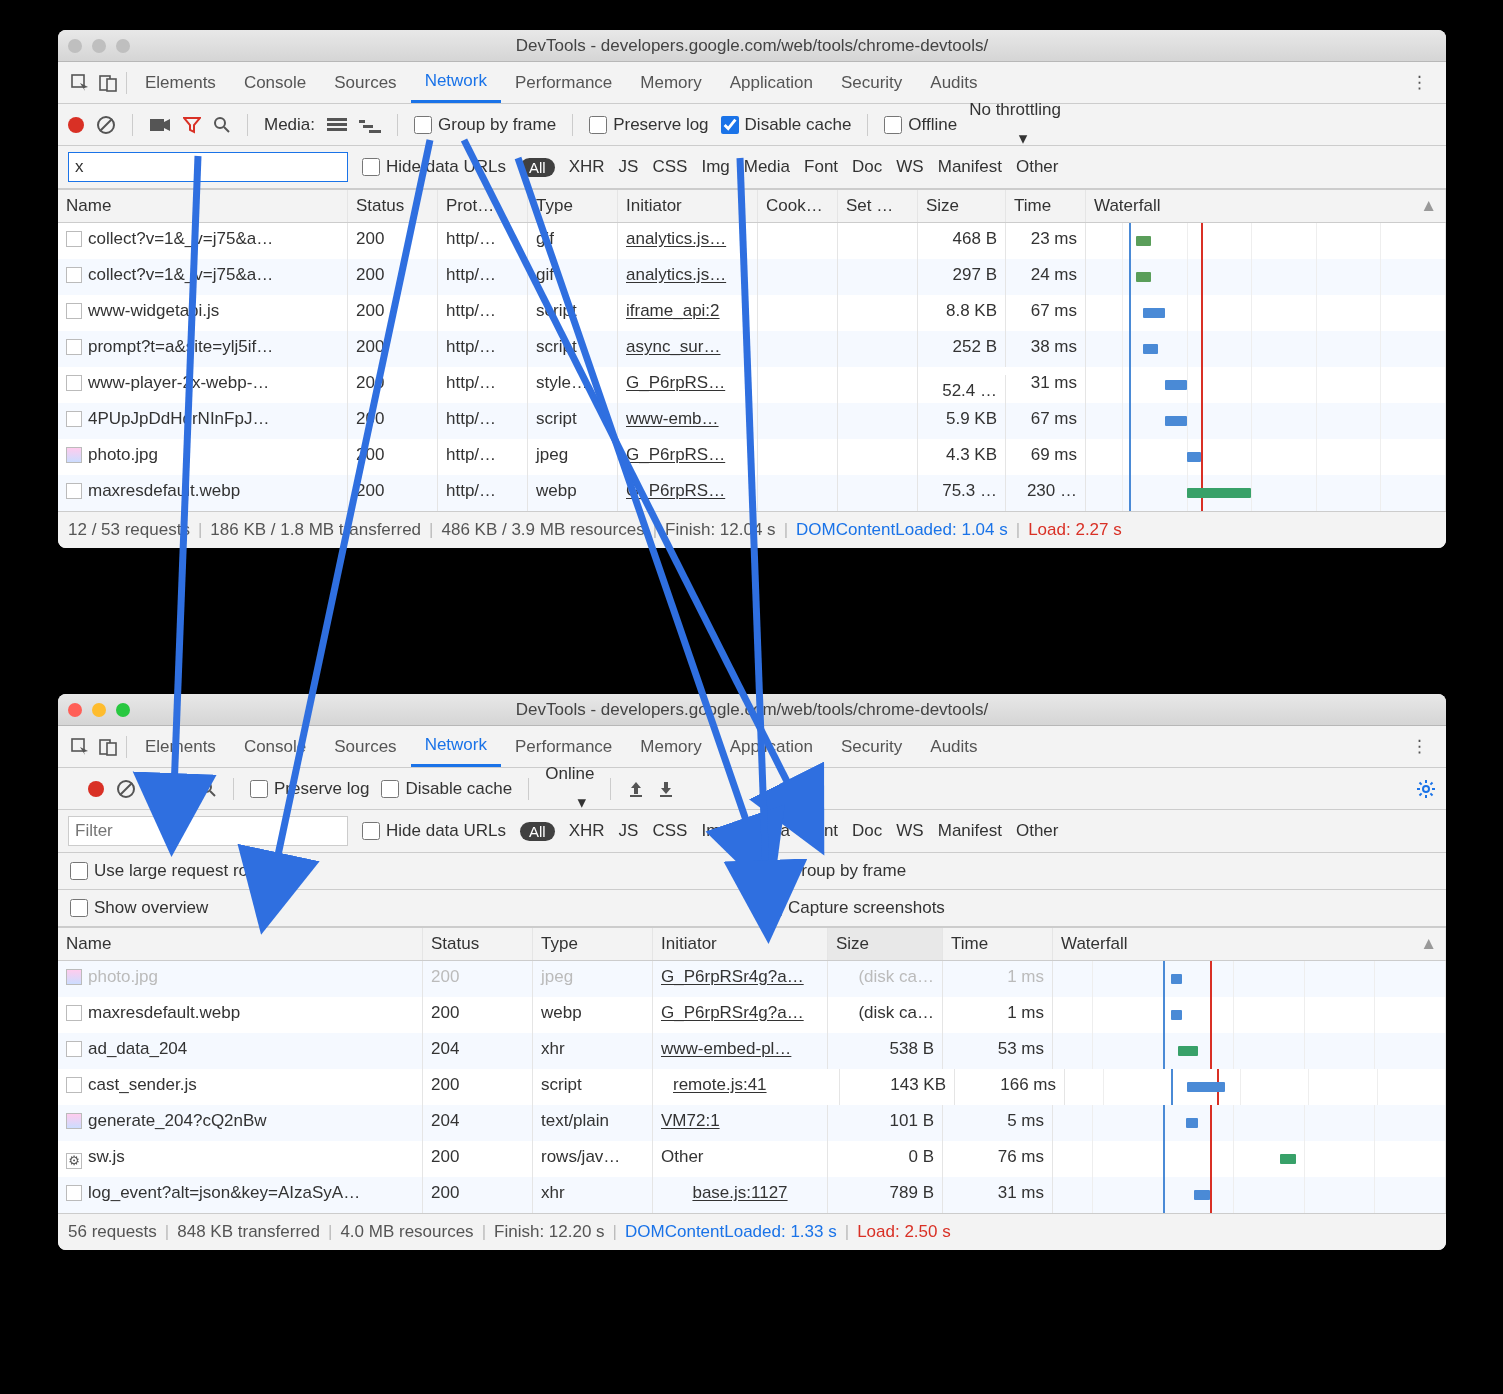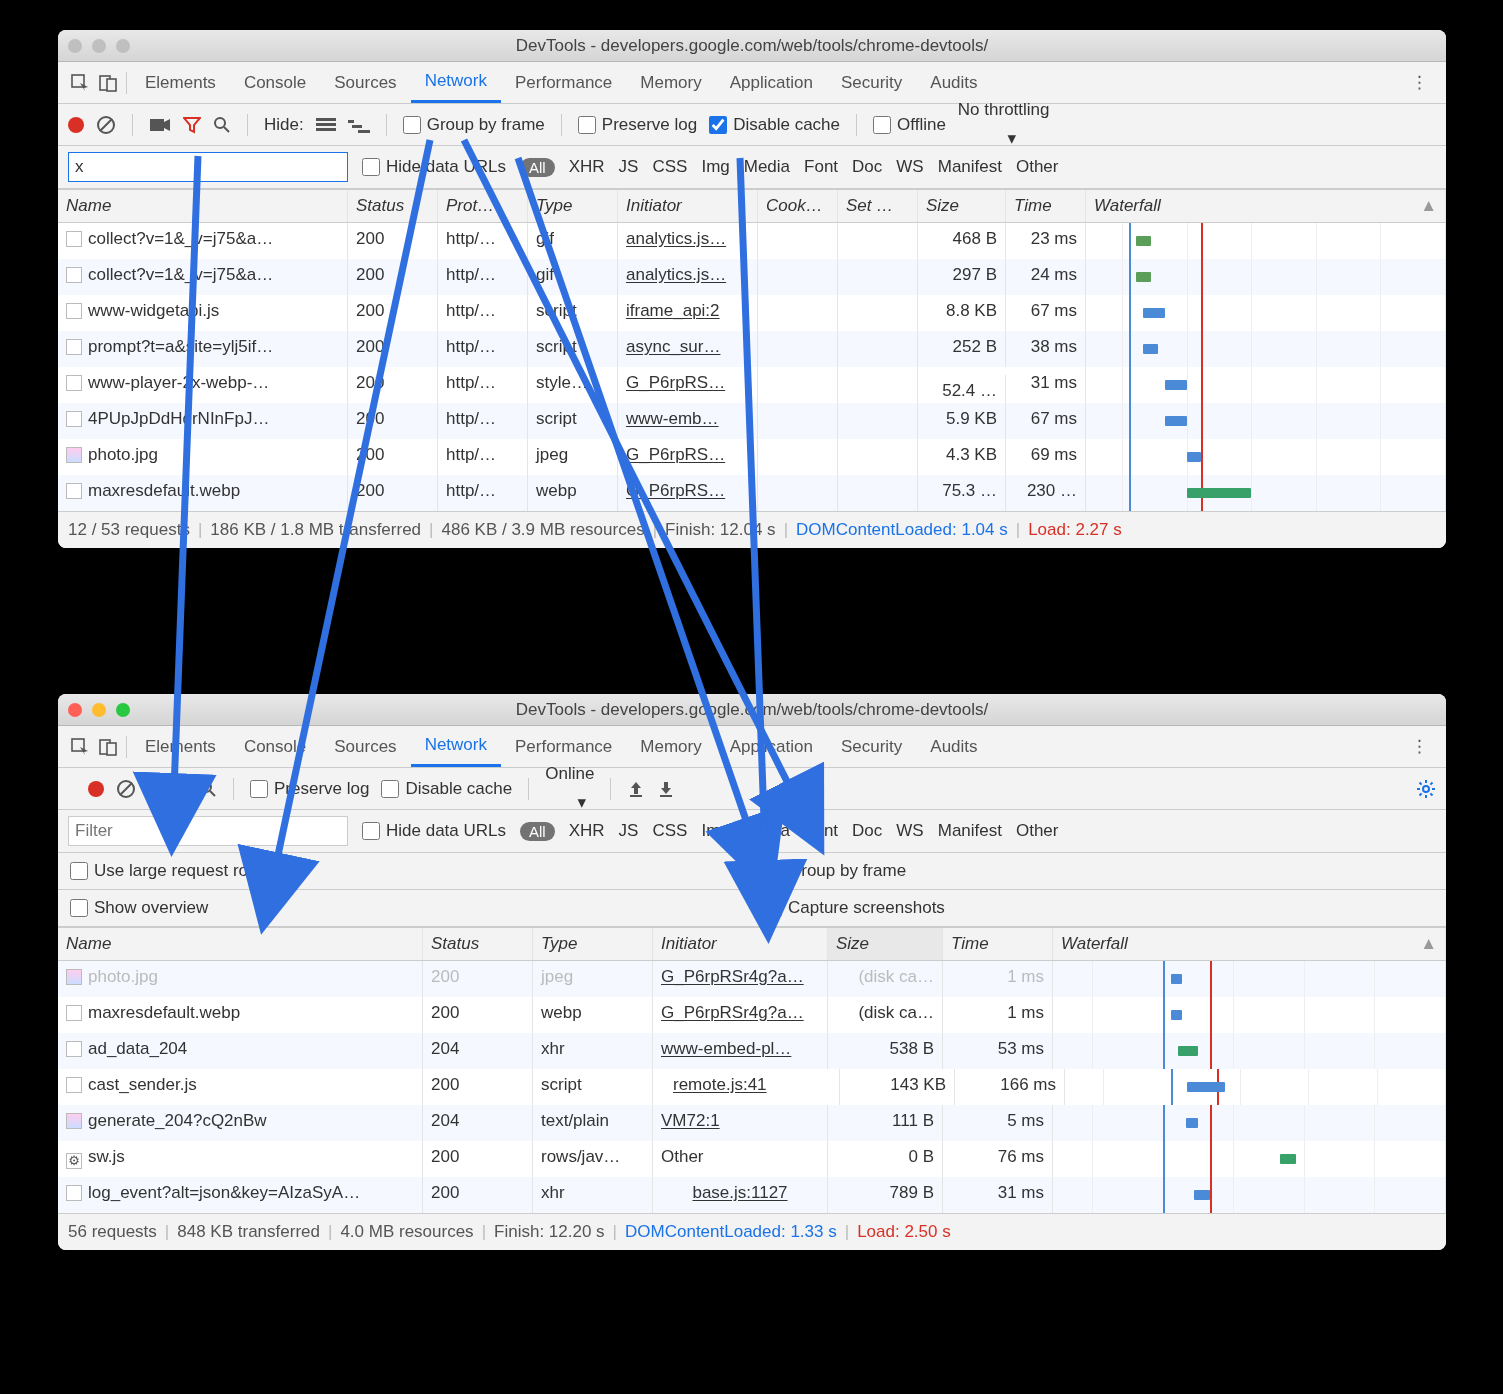--- a/index.html
+++ b/index.html
@@ -53,28 +53,28 @@
   .throttle { display:flex; align-items:center; gap:8px; color:#333;flex-direction:column;}
   .gear { color:#1a73e8; margin-left:auto;}
   .filterbar {
     display:flex; align-items:center; gap:14px; padding:6px 10px;
     border-bottom:1px solid #ccc; background:#f3f3f3; flex-wrap:wrap;
   }
   .filterinput{
     border:1px solid #1a73e8; padding:4px 6px; width:280px; font-size:17px; background:#fff; color:#333;
   }
   .filterinput.plain{border:1px solid #ccc;}
-  .pill { background:#737373; color:#fff; border-radius:10px; padding:1px 9px; font-size:15px;}
+  .pill { background:#404040; color:#fff; border-radius:10px; padding:1px 9px; font-size:15px;}
   .ftype { color:#333;}
   .settingsrow {
     display:flex; border-bottom:1px solid #ccc; background:#f3f3f3;
   }
   .settingsrow .cell { flex:1; padding:8px 12px;}
   .thead, .trow { display:flex; align-items:stretch; }
-  .thead { background:#f3f3f3; border-top:1px solid #ccc; border-bottom:1px solid #ccc;font-style:italic; }
+  .thead { background:#f3f3f3; border-top:1px solid #ccc; border-bottom:1px solid #ccc; }
   .th, .td { padding:6px 8px; border-right:1px solid #e5e5e5; overflow:hidden; white-space:nowrap; text-overflow:ellipsis;}
   .th { color:#333; position:relative;}
   .sortarrow { position:absolute; right:8px; color:#999;}
   .trow:nth-child(odd){ background:#fff;}
   .trow:nth-child(even){ background:#f5f9ff;}
   .tbody2 .trow:nth-child(odd){ background:#f5f9ff;}
   .tbody2 .trow:nth-child(even){ background:#fff;}
   .fileic { display:inline-block; width:16px; height:16px; border:1px solid #bbb; background:#fff; margin-right:6px; vertical-align:-3px;}
   .fileic.img { background:linear-gradient(#fce,#cdf);}
   .fileic.cog::after{content:"⚙";font-size:13px;color:#555;display:block;text-align:center;line-height:14px;}
@@ -156,21 +156,21 @@
           <path d="M1 2 H17 L11 9 V16 L7 14 V9 Z" fill="none" stroke="#d93025" stroke-width="2"></path>
         </svg>
       </span>
     <span class="iconbtn">
         <svg width="18" height="18" viewBox="0 0 18 18">
           <circle cx="7" cy="7" r="5" fill="none" stroke="#555" stroke-width="2"></circle>
           <line x1="11" y1="11" x2="16" y2="16" stroke="#555" stroke-width="2"></line>
         </svg>
       </span>
     <span class="sep"></span>
-    <span>Hide:</span>
+    <span>Media:</span>
     <span class="iconbtn">
         <svg width="20" height="16">
           <rect x="0" y="1" width="20" height="3" fill="#555"></rect>
           <rect x="0" y="6" width="20" height="3" fill="#555"></rect>
           <rect x="0" y="11" width="20" height="3" fill="#555"></rect>
         </svg>
       </span>
     <span class="iconbtn">
         <svg width="22" height="16">
           <rect x="0" y="3" width="6" height="3" fill="#555"></rect>
@@ -678,21 +678,21 @@
             <div class="wf-mark" style="left: 40%; background: rgb(217, 48, 37);"></div>
             <div class="wf-bar" style="left: 32%; width: 10%; background: rgb(74, 138, 214);"></div>
           </div>
         </div>
       </div>
       <div class="trow" style="height: 36px;">
         <div class="td " style="width: 365px;"><span class="fileic img"></span>generate_204?cQ2nBw</div>
         <div class="td " style="width: 110px;">204</div>
         <div class="td " style="width: 120px;">text/plain</div>
         <div class="td " style="width: 175px;"><span class="link">VM72:1</span></div>
-        <div class="td right" style="width: 115px;">111 B</div>
+        <div class="td right" style="width: 115px;">101 B</div>
         <div class="td right" style="width: 110px;">5 ms</div>
         <div class="td" style="width: 310px; flex: 1 1 0%; position: relative; padding: 0px;">
           <div class="waterfall" style="height: 100%;">
             <div class="wf-grid" style="left: 10%;"></div>
             <div class="wf-grid" style="left: 28%;"></div>
             <div class="wf-grid" style="left: 46%;"></div>
             <div class="wf-grid" style="left: 64%;"></div>
             <div class="wf-grid" style="left: 82%;"></div>
             <div class="wf-mark" style="left: 28%; background: rgb(74, 138, 214);"></div>
             <div class="wf-mark" style="left: 40%; background: rgb(217, 48, 37);"></div>

